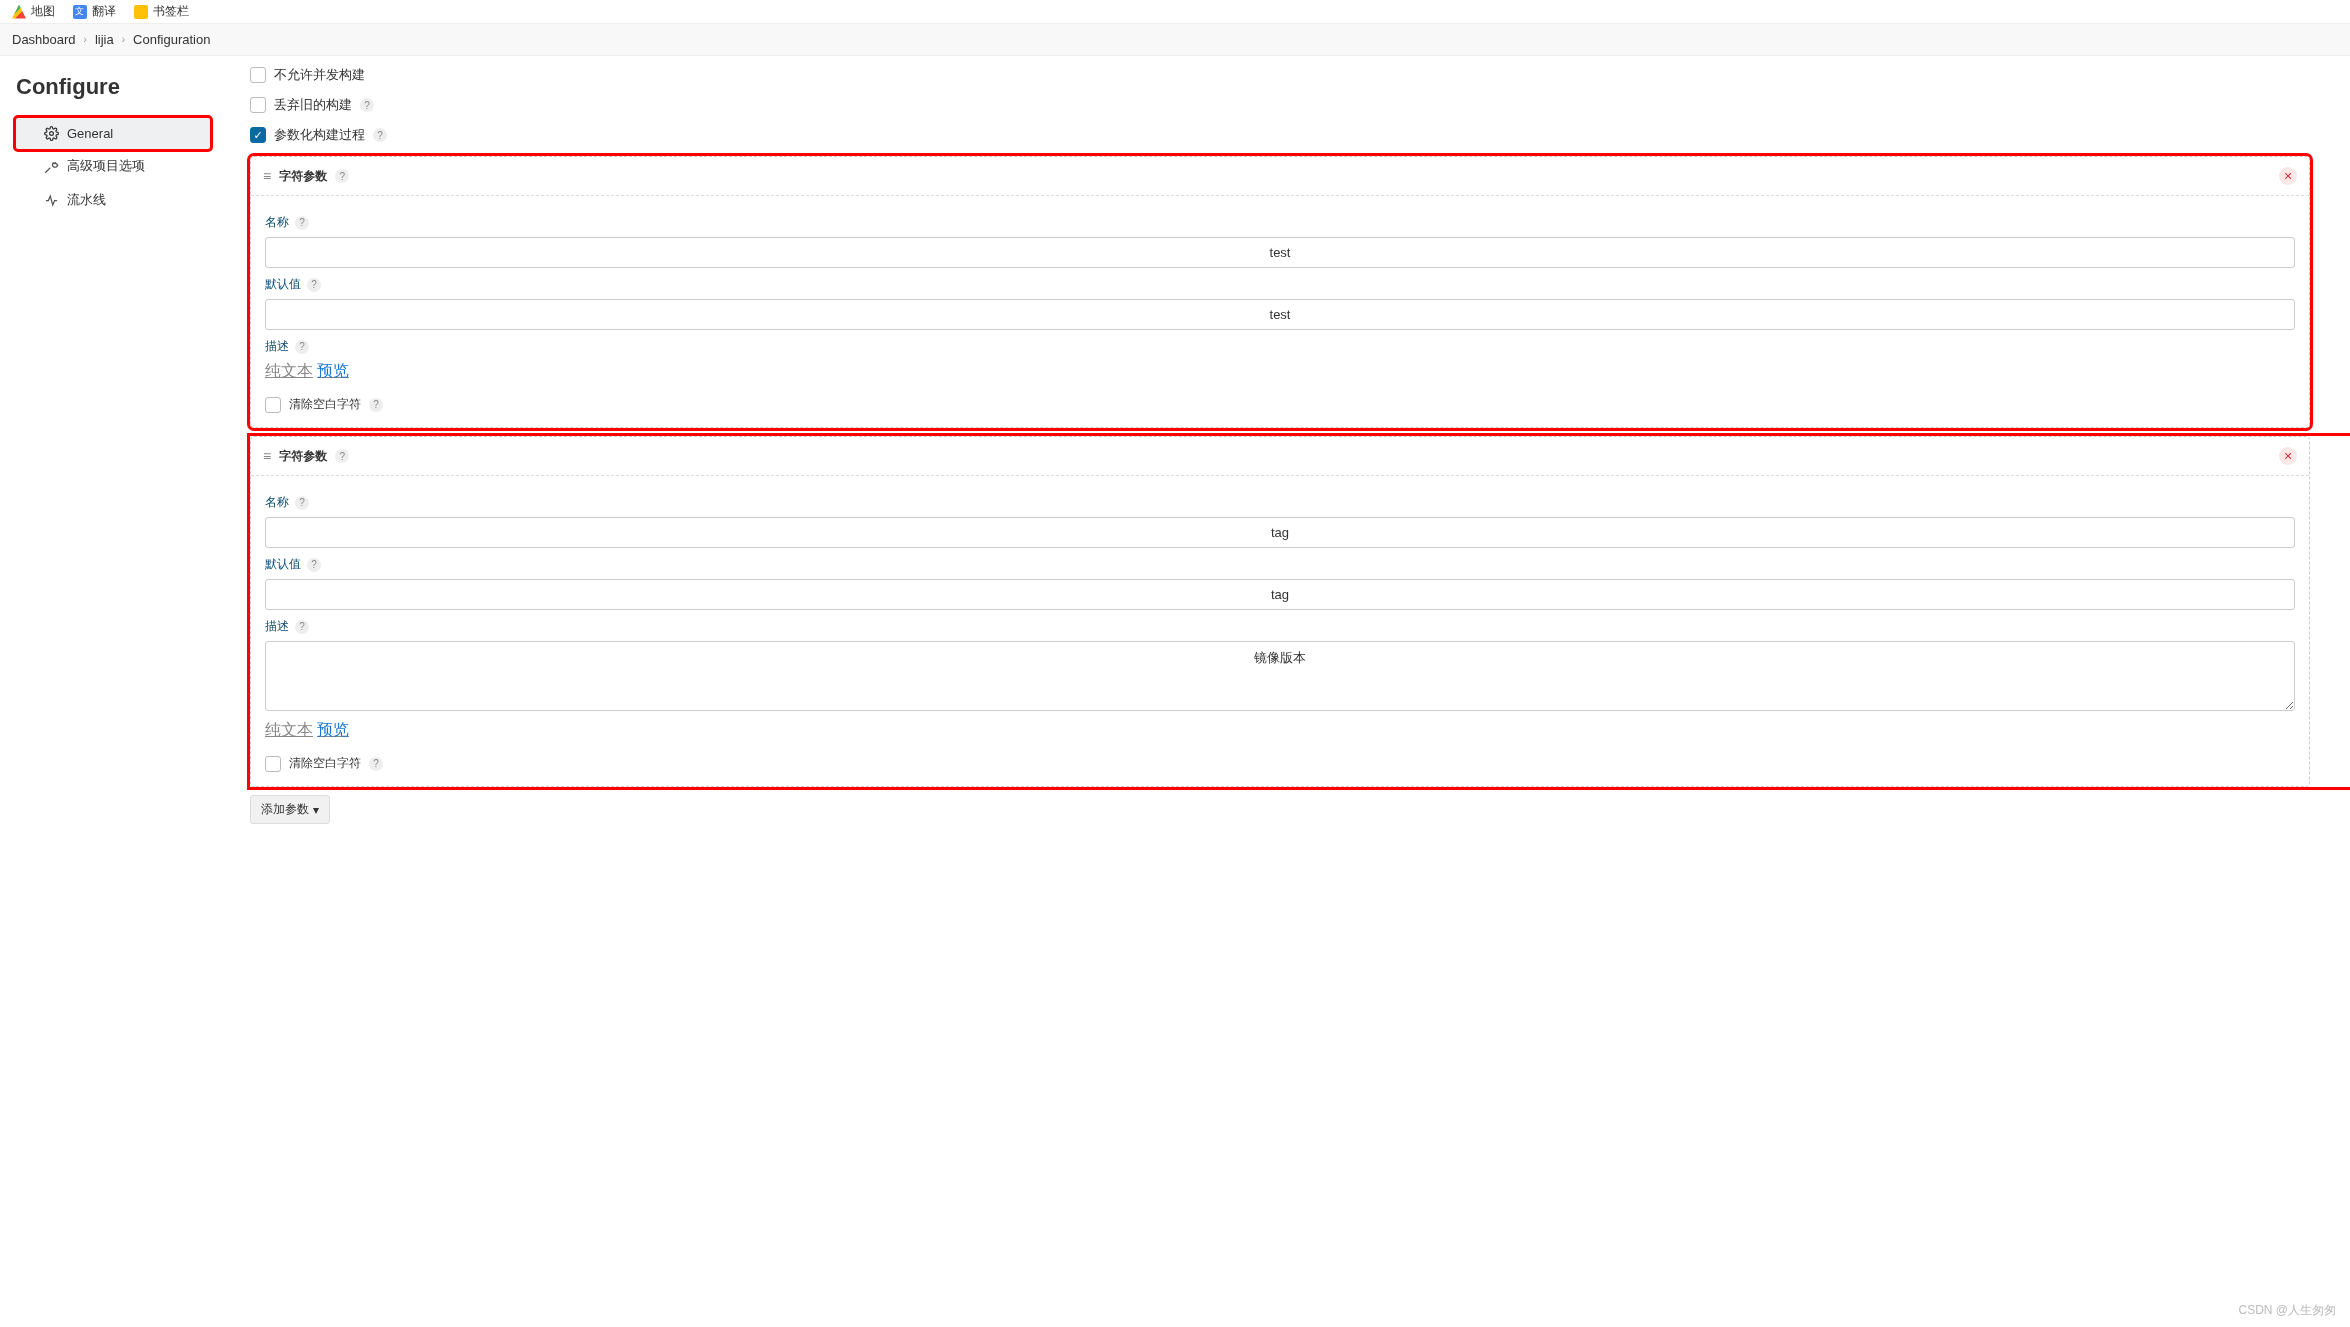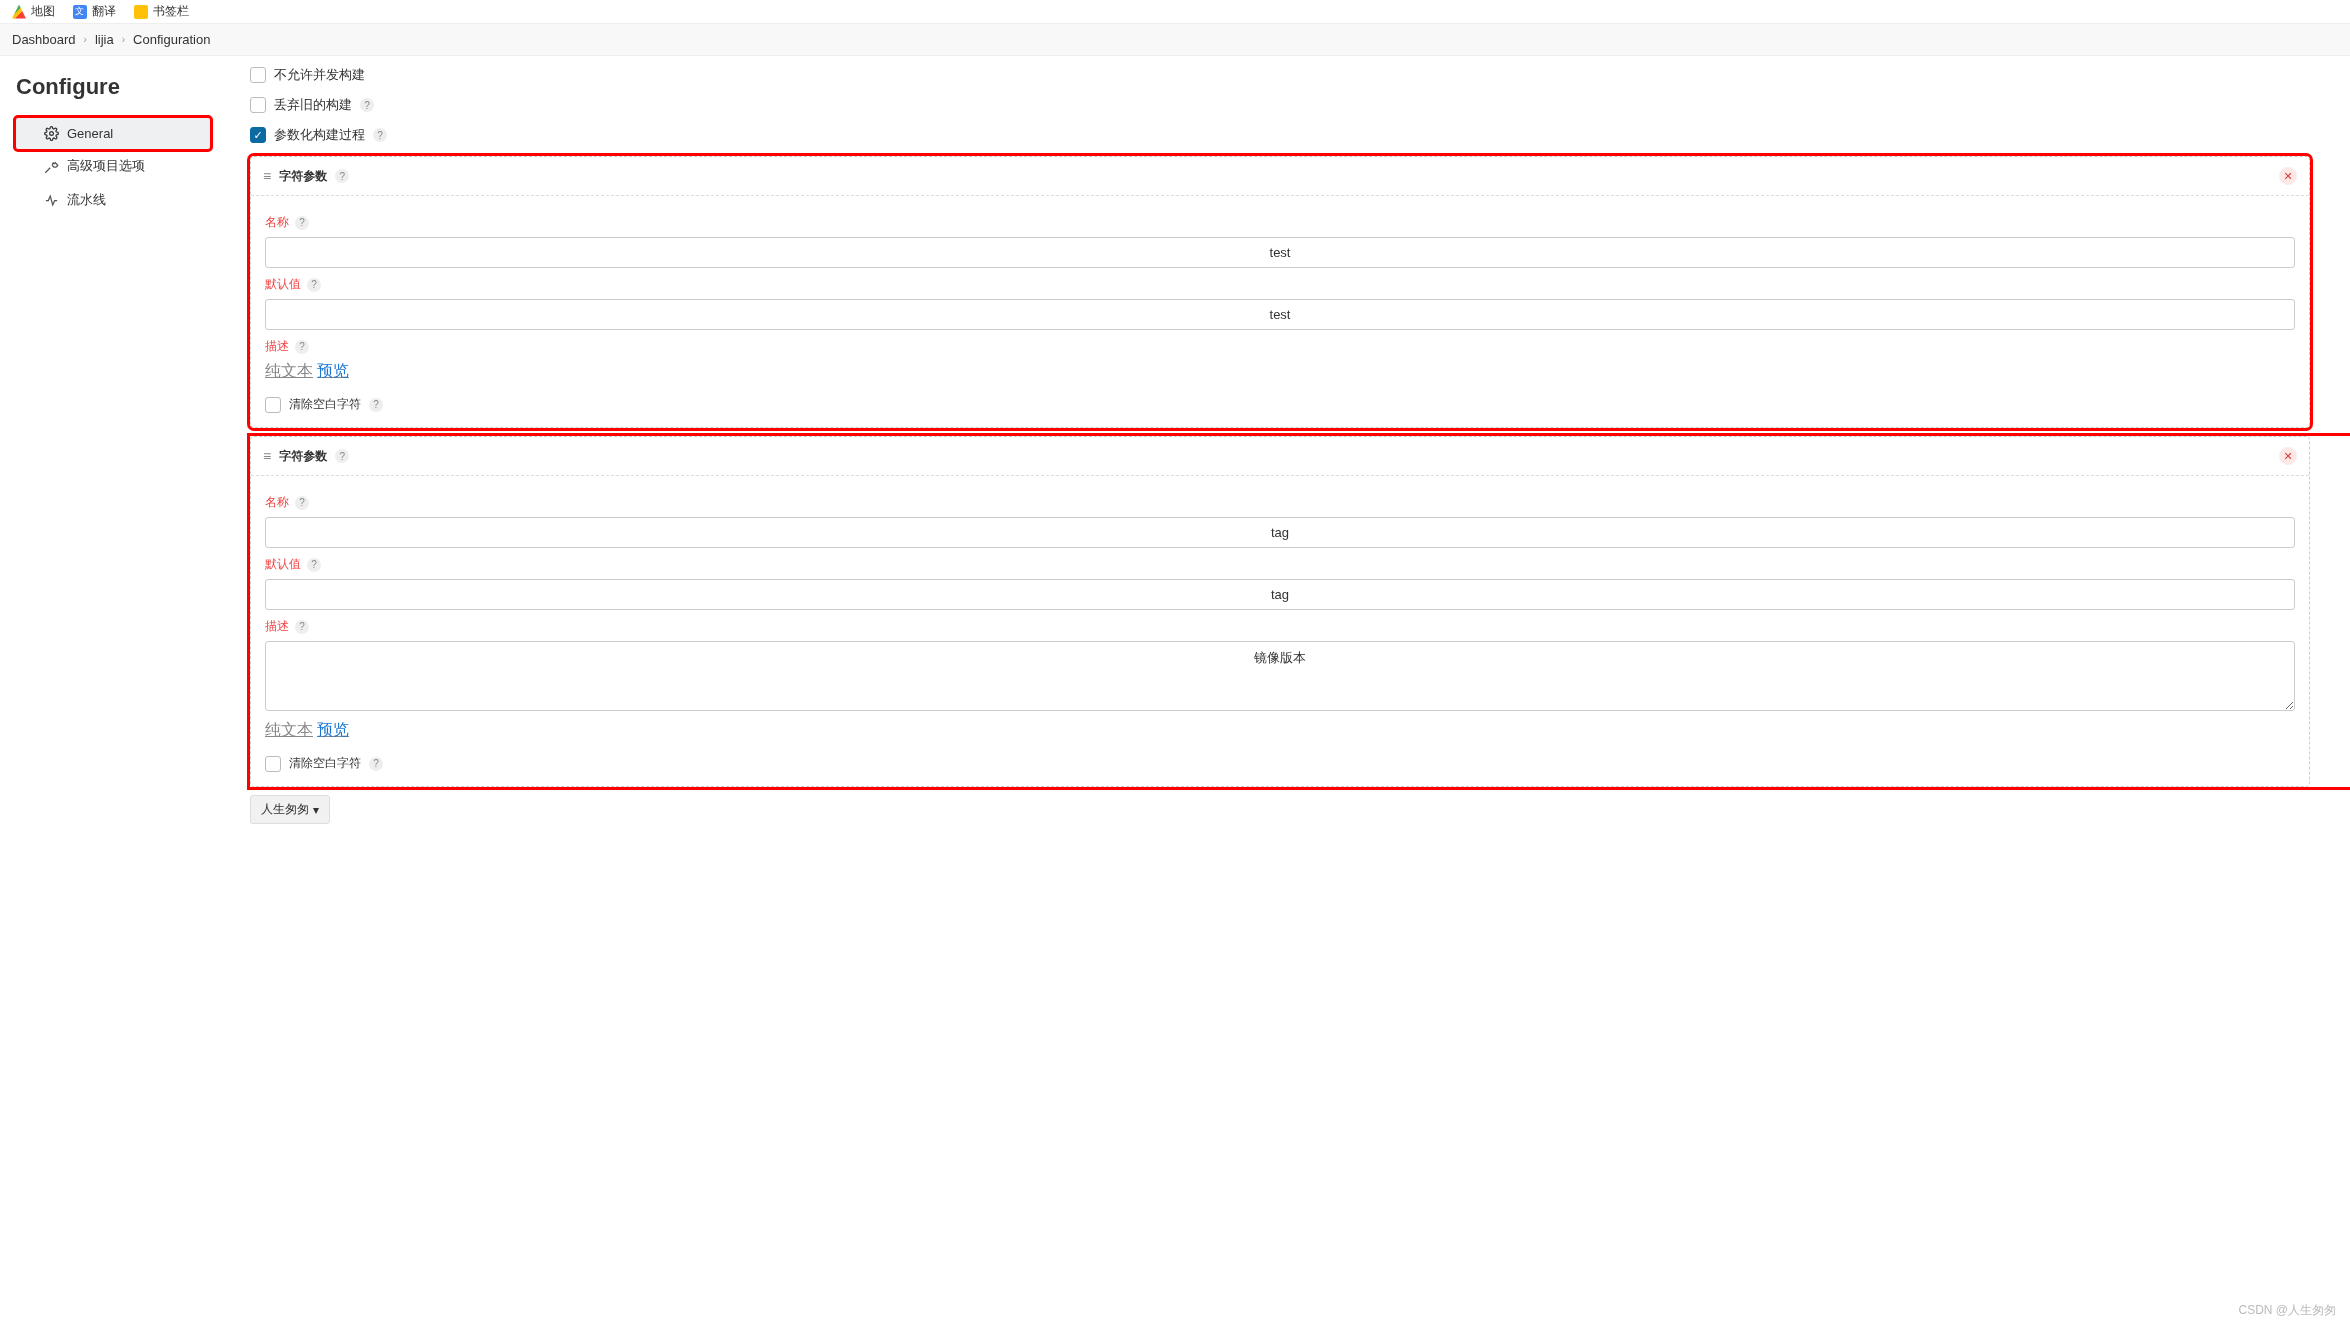--- a/index.html
+++ b/index.html
@@ -39,21 +39,21 @@
   .help { width:14px; height:14px; border-radius:50%; background:#eee; color:#888; font-size:10px; display:inline-flex; align-items:center; justify-content:center; cursor:pointer; flex-shrink:0;}
   .help::after{content:"?";}
   
   
   .param-box { border:1px dashed #ccc; border-radius:4px; margin-bottom:8px; padding:0; position:relative; }
   .param-head { display:flex; align-items:center; gap:8px; padding:10px 12px; border-bottom:1px dashed #ddd; }
   .drag-ico { color:#888; font-size:14px; cursor:grab; }
   .param-title { font-weight:600; font-size:12px; }
   .close-btn { margin-left:auto; width:18px; height:18px; border-radius:50%; background:#fde8e8; color:#d33; display:flex; align-items:center; justify-content:center; font-size:11px; cursor:pointer;}
   .param-body { padding:10px 14px 14px 14px; }
-  .fld-label { display:flex; align-items:center; gap:6px; font-size:12px; color:#ef4444; margin:8px 0 6px; }
+  .fld-label { display:flex; align-items:center; gap:6px; font-size:12px; color:#0c4a6e; margin:8px 0 6px; }
   .fld-input { width:100%; padding:7px 9px; border:1px solid #ccc; border-radius:3px; font-size:13px; color:#333; background:#fff;text-align:center;}
   textarea.fld-input { min-height:70px; resize:vertical; font-family:inherit;}
   .subtext { font-size:16px; color:#888; margin-top:6px;text-decoration:underline; }
   .subtext a { color:#1976d2; text-decoration:none; margin-left:4px;}
   .inner-chk-row { display:flex; align-items:center; gap:8px; margin-top:14px; font-size:12px;}
   
   .red-highlight { outline:3px solid #ff0000; outline-offset:0; }
   .red-highlight-wide { outline:3px solid #ff0000; outline-offset:0; padding-right:80px; margin-right:-80px;}
   
   .add-param-btn { display:inline-flex; align-items:center; gap:4px; background:#f1f1f1; border:1px solid #ddd; padding:5px 10px; border-radius:3px; font-size:12px; cursor:pointer; margin:8px 0 18px; color:#333;}
@@ -199,21 +199,21 @@
         <div class="inner-chk-row">
           <span class="chk"></span>
           <span>清除空白字符</span>
           <span class="help"></span>
         </div>
       </div>
     </div>
     </div>
 
     <button class="add-param-btn">
-      <span>人生匆匆</span>
+      <span>添加参数</span>
       <span>▾</span>
     </button>
 
 
   </div>
 </div>
 
 <div class="watermark">CSDN @人生匆匆</div>
 
 </body></html>

